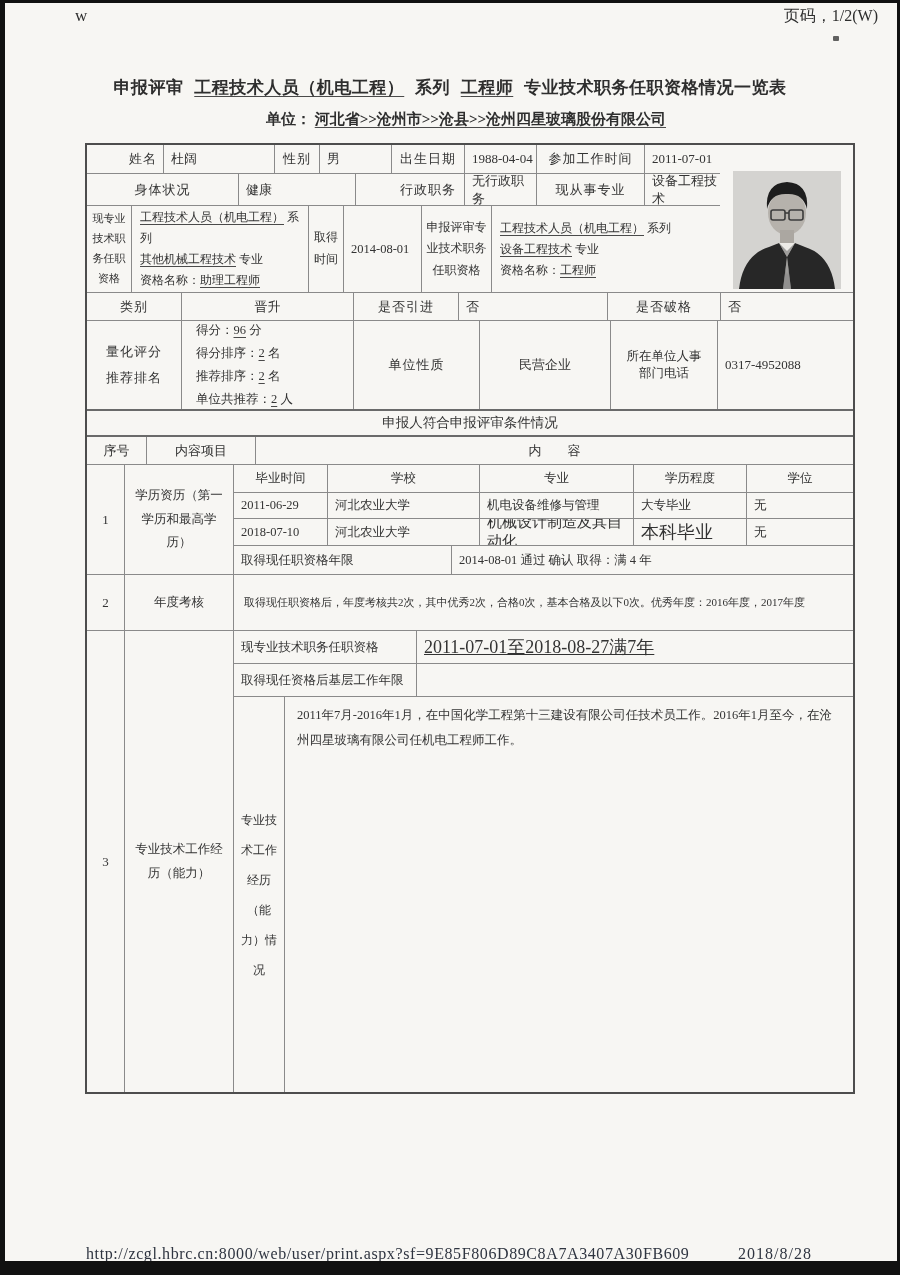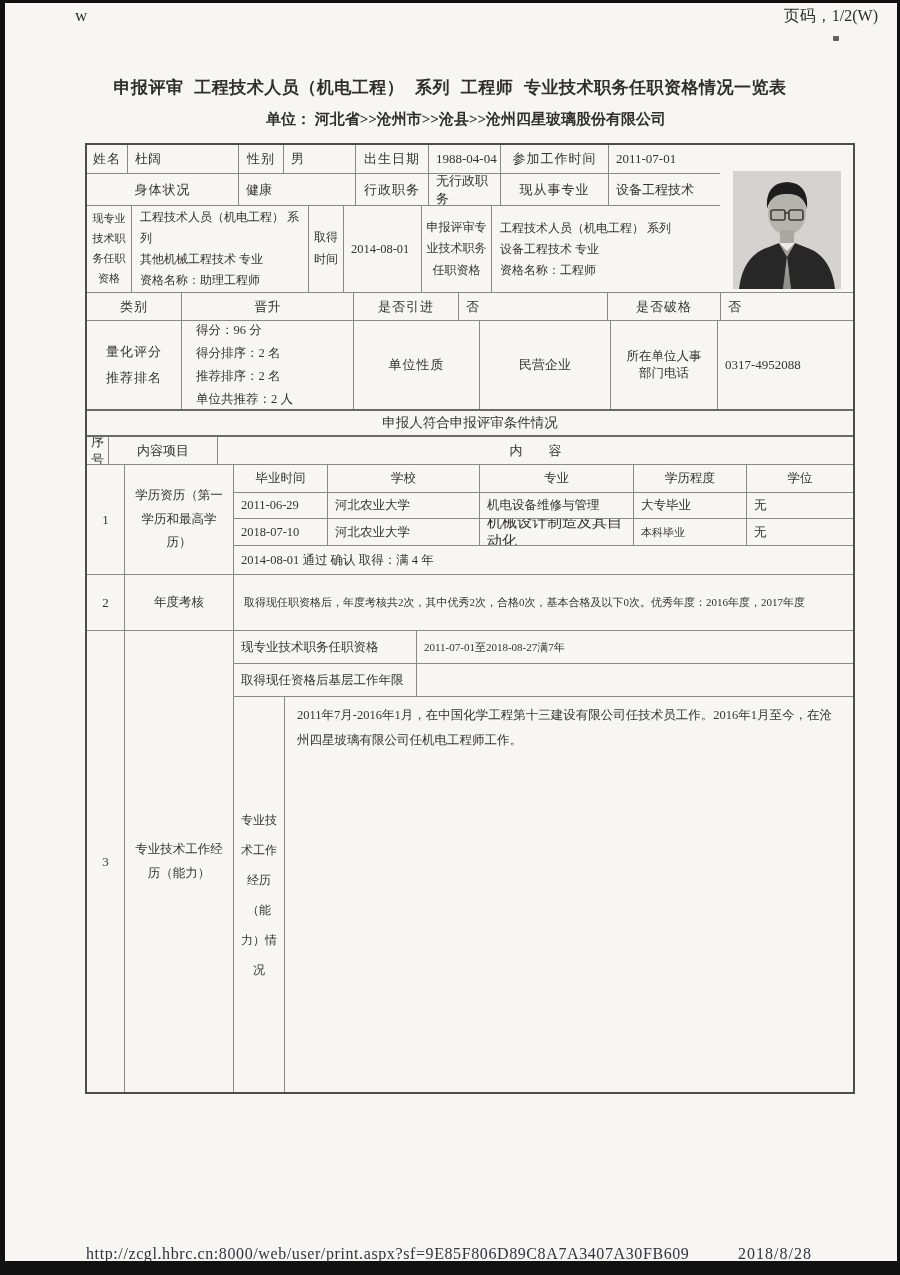--- a/index.html
+++ b/index.html
@@ -10,21 +10,21 @@
   .frame-left{position:absolute;left:0;top:0;width:5px;height:1275px;background:#111;}
   .frame-right{position:absolute;right:0;top:0;width:3px;height:1275px;background:#111;}
   .frame-bottom{position:absolute;left:0;top:1261px;width:900px;height:14px;background:#111;}
   .corner-w{position:absolute;left:75px;top:6px;font-size:17px;color:#2d2d2d;}
   .page-label{position:absolute;right:22px;top:6px;font-size:16px;color:#2d2d2d;}
   .speck{position:absolute;left:833px;top:36px;width:6px;height:5px;background:#2f2f2f;opacity:.75;border-radius:1px;}
   
   .doc-title{position:absolute;left:0;top:76px;width:100%;text-align:center;font-size:17px;font-weight:600;color:#2e2e2e;letter-spacing:.5px;}
   .doc-title span{margin:0 3px;}
   .unit-line{position:absolute;left:16px;top:110px;width:100%;text-align:center;font-size:15px;font-weight:600;color:#2e2e2e;}
-  .u{text-underline-offset:3px;text-decoration-color:#4a4a4a;}
+  .u{text-decoration:underline;text-underline-offset:3px;text-decoration-color:#4a4a4a;}
   
   .form{position:absolute;left:85px;top:143px;width:770px;border:2px solid #4d4d4d;box-sizing:border-box;}
   .row{display:flex;border-bottom:1px solid #8a8a8a;box-sizing:border-box;}
   .row.strong{border-bottom:2px solid #6a6a6a;}
   .row.last{border-bottom:none;}
   .cell{border-right:1px solid #8a8a8a;box-sizing:border-box;display:flex;align-items:center;overflow:hidden;
         font-size:13px;color:#333;flex-shrink:0;}
   .cell.end{border-right:none;flex:1;}
   .lbl{justify-content:center;text-align:center;letter-spacing:1px;}
   .val{padding-left:7px;}
@@ -67,34 +67,34 @@
   </div>
   <div class="unit-line">
     <span>单位：</span>
     <span class="u">河北省&gt;&gt;沧州市&gt;&gt;沧县&gt;&gt;沧州四星玻璃股份有限公司</span>
   </div>
 
   <div class="form">
 
     <div class="row" style="height:148px;">
       <div class="colbox" style="width:633px;">
-        <div class="row" style="height:30px;">
+        <div class="row" style="height:30px;padding-left:36px;">
           <div class="cell lbl" style="width:41px;">姓名</div>
           <div class="cell val" style="width:111px;">杜阔</div>
           <div class="cell lbl" style="width:45px;">性别</div>
           <div class="cell val" style="width:72px;">男</div>
           <div class="cell lbl" style="width:73px;">出生日期</div>
           <div class="cell val" style="width:72px;">1988-04-04</div>
           <div class="cell lbl" style="width:108px;">参加工作时间</div>
           <div class="cell val end">2011-07-01</div>
         </div>
         <div class="row" style="height:32px;">
           <div class="cell lbl" style="width:152px;">身体状况</div>
           <div class="cell val" style="width:117px;">健康</div>
-          <div class="cell lbl" style="width:73px;">行政职务</div>
+          <div class="cell lbl" style="width:73px;margin-left:36px;">行政职务</div>
           <div class="cell val" style="width:72px;">无行政职务</div>
           <div class="cell lbl" style="width:108px;">现从事专业</div>
           <div class="cell val end">设备工程技术</div>
         </div>
         <div class="row last" style="height:86px;">
           <div class="cell lbl wrapLbl" style="width:45px;">现专业技术职务任职资格</div>
           <div class="cell qualcell" style="width:177px;">
             <span class="ln"><span class="u">工程技术人员（机电工程）</span> <span>系列</span></span>
             <span class="ln"><span class="u">其他机械工程技术</span> <span>专业</span></span>
             <span class="ln"><span>资格名称：</span><span class="u">助理工程师</span></span>
@@ -152,21 +152,21 @@
       <div class="cell center" style="width:131px;">民营企业</div>
       <div class="cell lbl" style="width:107px;font-size:12.5px;letter-spacing:0;padding:0 10px;">所在单位人事部门电话</div>
       <div class="cell val end">0317-4952088</div>
     </div>
 
     <div class="row strong" style="height:26px;">
       <div class="cell end center sec-title">申报人符合申报评审条件情况</div>
     </div>
 
     <div class="row" style="height:28px;">
-      <div class="cell lbl" style="width:22px;letter-spacing:0;">序号</div>
+      <div class="cell lbl" style="width:60px;letter-spacing:0;">序号</div>
       <div class="cell lbl" style="width:109px;letter-spacing:0;">内容项目</div>
       <div class="cell end center">内　　容</div>
     </div>
 
     <div class="row" style="height:110px;">
       <div class="cell center" style="width:38px;">1</div>
       <div class="cell lbl" style="width:109px;font-size:12.5px;letter-spacing:0;padding:0 5px;line-height:1.9;">学历资历（第一学历和最高学历）</div>
       <div class="colbox cell end" style="padding:0;align-items:stretch;flex-direction:column;">
         <div class="row" style="height:28px;">
           <div class="cell center" style="width:94px;font-size:12.5px;">毕业时间</div>
@@ -179,42 +179,43 @@
           <div class="cell val" style="width:94px;font-size:12.5px;">2011-06-29</div>
           <div class="cell val" style="width:152px;font-size:12.5px;">河北农业大学</div>
           <div class="cell val" style="width:154px;font-size:12.5px;">机电设备维修与管理</div>
           <div class="cell val" style="width:113px;font-size:12.5px;">大专毕业</div>
           <div class="cell end val" style="font-size:12.5px;">无</div>
         </div>
         <div class="row" style="height:27px;">
           <div class="cell val" style="width:94px;font-size:12.5px;">2018-07-10</div>
           <div class="cell val" style="width:152px;font-size:12.5px;">河北农业大学</div>
           <div class="cell val" style="width:154px;font-size:15px;">机械设计制造及其自动化</div>
-          <div class="cell val" style="width:113px;font-size:11px;">本科毕业</div>
+          <div class="cell val" style="width:113px;font-size:18px;">本科毕业</div>
           <div class="cell end val" style="font-size:12.5px;">无</div>
         </div>
         <div class="row last" style="height:28px;">
+          <div class="cell val" style="width:218px;font-size:12.5px;">取得现任职资格年限</div>
           <div class="cell end val" style="font-size:12.5px;">2014-08-01 通过 确认 取得：满 4 年</div>
         </div>
       </div>
     </div>
 
     <div class="row" style="height:56px;">
       <div class="cell center" style="width:38px;">2</div>
       <div class="cell lbl" style="width:109px;font-size:12.5px;letter-spacing:0;">年度考核</div>
       <div class="cell end smalltxt" style="align-items:center;">取得现任职资格后，年度考核共2次，其中优秀2次，合格0次，基本合格及以下0次。优秀年度：2016年度，2017年度</div>
     </div>
 
     <div class="row last" style="height:461px;">
       <div class="cell center" style="width:38px;">3</div>
       <div class="cell lbl" style="width:109px;font-size:12.5px;letter-spacing:0;padding:0 6px;line-height:1.9;">专业技术工作经历（能力）</div>
       <div class="colbox cell end" style="padding:0;align-items:stretch;flex-direction:column;">
         <div class="row" style="height:33px;">
           <div class="cell val" style="width:183px;font-size:12.5px;">现专业技术职务任职资格</div>
-          <div class="cell end val" style="font-size:11px;">2011-07-01至2018-08-27满7年</div>
+          <div class="cell end val" style="font-size:18px;text-decoration:underline;">2011-07-01至2018-08-27满7年</div>
         </div>
         <div class="row" style="height:33px;">
           <div class="cell val" style="width:183px;font-size:12.5px;">取得现任资格后基层工作年限</div>
           <div class="cell end val" style="font-size:12.5px;"></div>
         </div>
         <div class="row last" style="flex:1;">
           <div class="cell exp-narrow" style="width:51px;">专业技术工作经历（能力）情况</div>
           <div class="cell end exp-text">2011年7月-2016年1月，在中国化学工程第十三建设有限公司任技术员工作。2016年1月至今，在沧州四星玻璃有限公司任机电工程师工作。</div>
         </div>
       </div>

